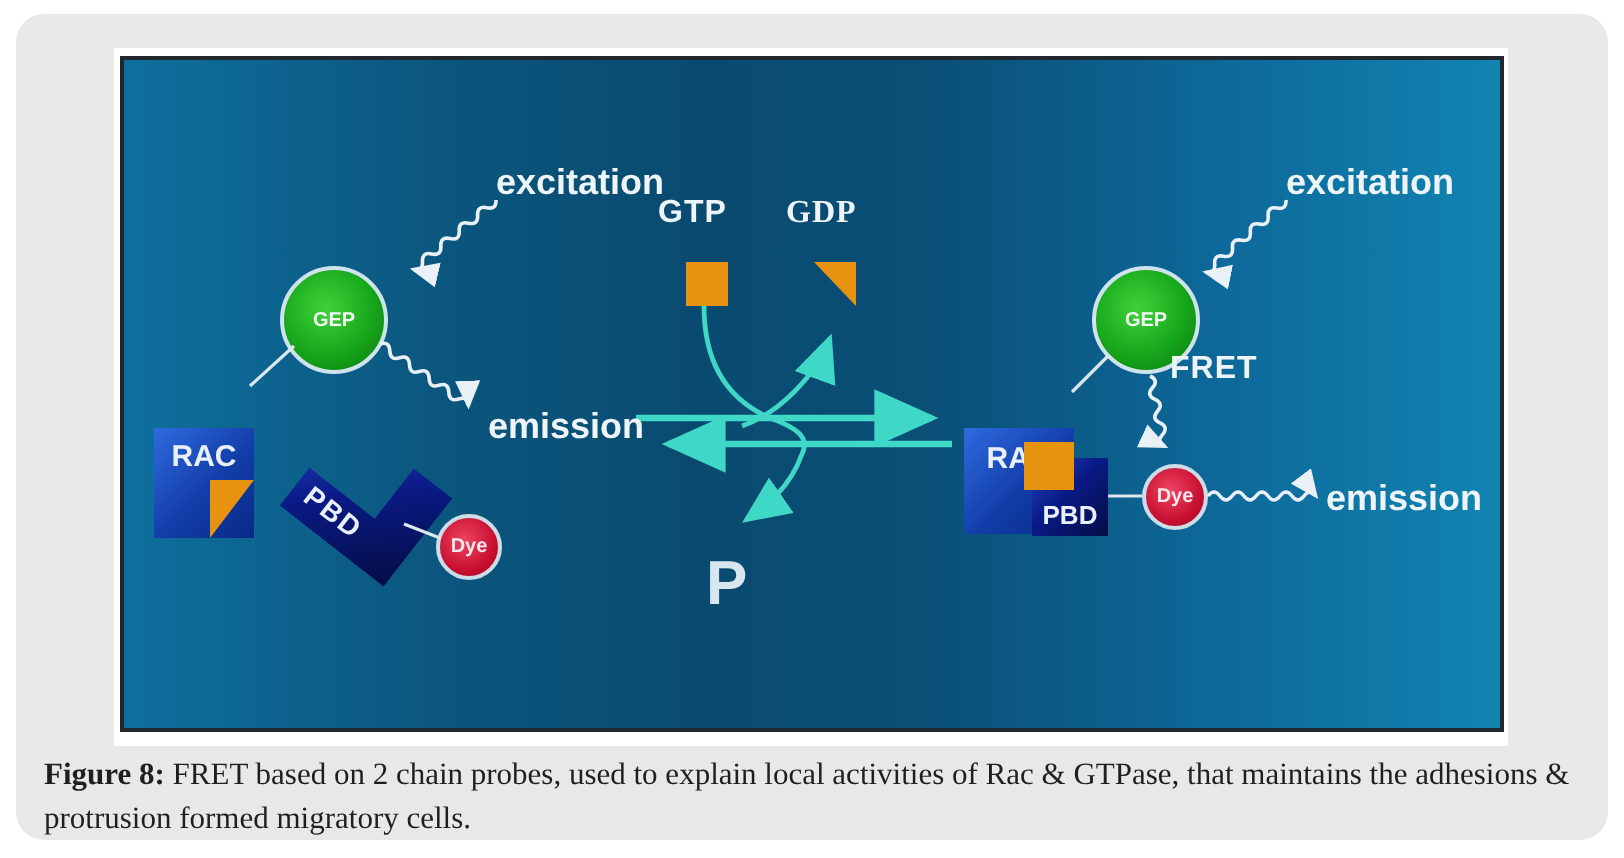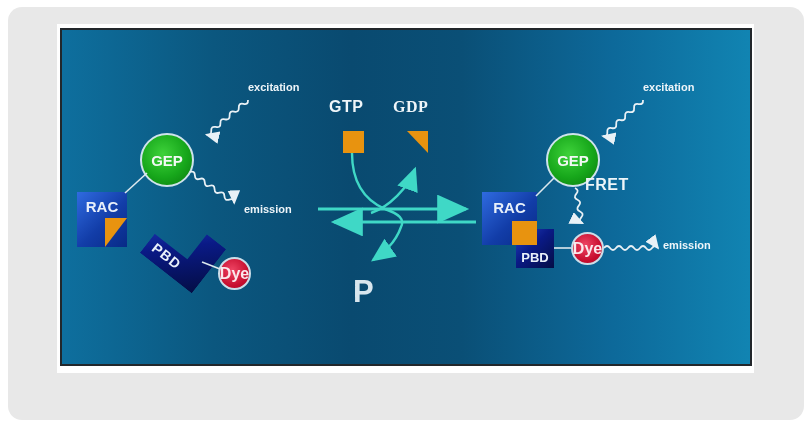--- a/index.html
+++ b/index.html
@@ -8,36 +8,36 @@
   .card{position:absolute;left:8px;top:7px;width:796px;height:413px;
         background:#e8e8e8;border-radius:14px;}
   .fig-bg{position:absolute;left:57px;top:24px;width:697px;height:349px;background:#ffffff;}
   .panel{position:absolute;left:62px;top:30px;width:688px;height:334px;
          box-shadow:0 0 0 2px #22272b;
          background:linear-gradient(90deg,#0e6f9e 0%,#0b577f 22%,#094a70 42%,#0a4f76 58%,#0d699a 80%,#1184b2 100%);}
   .panel *{position:absolute;}
   svg.overlay{left:0;top:0;width:688px;height:334px;pointer-events:none;z-index:6;}
 
   .lbl{color:#eef5f9;font-weight:bold;white-space:nowrap;z-index:7;}
-  .lbl-sm{font-size:11px;}
+  .lbl-sm{font-size:18px;}
   .lbl-lg{font-size:16px;letter-spacing:0.5px;text-align:center;}
 
   .gep{width:54px;height:54px;border-radius:50%;z-index:4;
        background:radial-gradient(circle at 42% 38%,#3ed23a,#17a71b 55%,#0c8210 90%);
        border:2px solid #cfe3ec;box-sizing:border-box;
        display:flex;align-items:center;justify-content:center;
-       color:#f2f8f4;font-weight:bold;font-size:15px;}
+       color:#f2f8f4;font-weight:bold;font-size:10px;}
   .dye{width:33px;height:33px;border-radius:50%;z-index:5;
        background:radial-gradient(circle at 42% 38%,#ee4463,#c60d2e 65%,#a80a26 95%);
        border:2px solid #ccdde8;box-sizing:border-box;
        display:flex;align-items:center;justify-content:center;
-       color:#fbe8ec;font-weight:bold;font-size:16px;}
+       color:#fbe8ec;font-weight:bold;font-size:10px;}
   .racsq{background:linear-gradient(135deg,#2f6be0 0%,#123da8 55%,#082a86 100%);
          color:#e9f0fa;font-weight:bold;font-size:15px;z-index:2;
-         text-align:center;box-sizing:border-box;}
+         text-align:center;box-sizing:border-box;margin-top:22px;}
   .pbdsq{background:linear-gradient(135deg,#2343c2 0%,#0a1a86 45%,#040d45 100%);
          color:#e9f0fa;font-weight:bold;z-index:3;box-sizing:border-box;}
   .orange{background:#e8930f;z-index:4;}
 
   .pbd-left{left:88px;top:193px;width:66px;height:56px;transform:rotate(38deg);
             clip-path:polygon(0 57%,63% 57%,63% 0,100% 0,100% 100%,0 100%);}
   .pbd-left .pbd-txt{left:7px;top:34px;font-size:14px;letter-spacing:1px;}
 
   .gdp-tri{clip-path:polygon(0 0,100% 0,100% 100%);}
   .rac-tri{clip-path:polygon(0 0,100% 0,0 100%);}
@@ -130,13 +130,14 @@
       <span style="position:static;">RAC</span>
     </div>
     <div class="pbdsq" style="left:454px;top:199px;width:38px;height:39px;font-size:13px;
                              display:flex;align-items:flex-end;justify-content:center;padding-bottom:3px;">
       <span style="position:static;">PBD</span>
     </div>
     <div class="orange" style="left:450px;top:191px;width:25px;height:24px;"></div>
     <div class="dye" style="left:509px;top:202px;">Dye</div>
   </div>
 
+  <div class="caption"><b>Figure 8:</b><span> FRET based on 2 chain probes, used to explain local activities of Rac &amp; GTPase, that maintains the adhesions &amp; protrusion formed migratory cells.</span></div>
 </div>
 
 </body></html>

